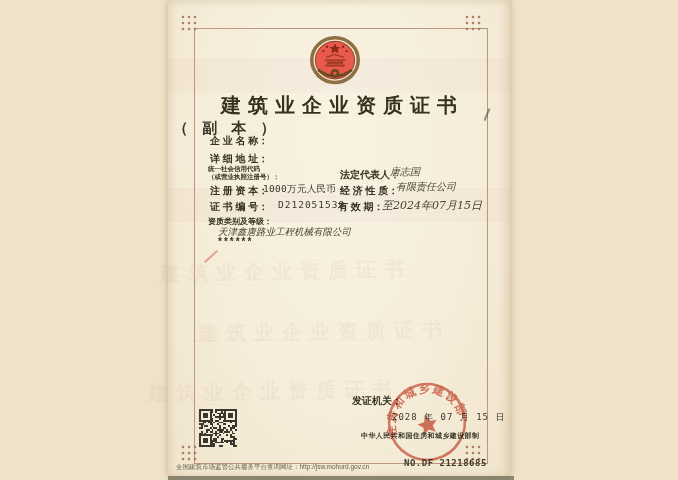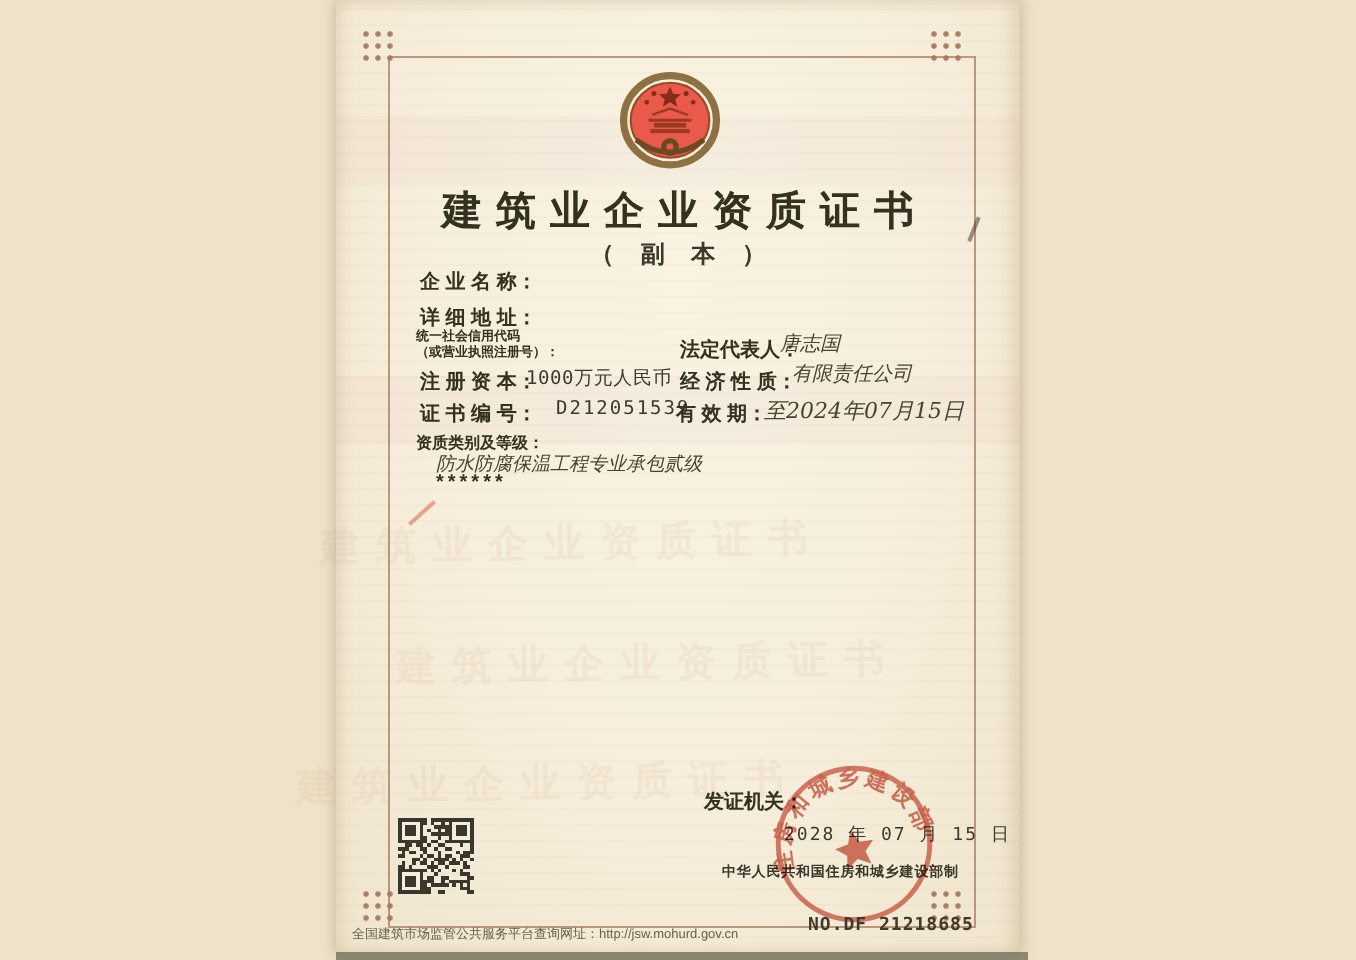--- a/index.html
+++ b/index.html
@@ -41,22 +41,22 @@
     opacity:.9;
   }
   
   #emblem{position:absolute;left:140px;top:36px;width:54px;height:50px;}
   
   #title{
     position:absolute;top:92px;left:0;width:100%;text-align:center;
     font-size:20px;font-weight:bold;letter-spacing:7px;text-indent:7px;color:#33311f;
   }
   #subtitle{
-    position:absolute;top:119px;left:0;width:100%;text-align:center;
-    font-size:12px;font-weight:bold;letter-spacing:5px;text-indent:5px;color:#3a382a;
+    position:absolute;top:119px;left:0;width:100%;
+    font-size:15px;font-weight:bold;letter-spacing:5px;text-indent:5px;color:#3a382a;
   }
   
   .lbl{position:absolute;font-size:10px;font-weight:bold;color:#33311f;white-space:nowrap;}
   .val{position:absolute;font-size:10px;font-style:italic;color:#47432f;white-space:nowrap;
        font-family:"DejaVu Serif",serif;}
   .num{position:absolute;font-size:9.5px;letter-spacing:1px;color:#3c392c;white-space:nowrap;
        font-family:"DejaVu Sans Mono",monospace;}
   .tiny-lbl{position:absolute;font-size:6.5px;line-height:7.5px;font-weight:bold;color:#33311f;white-space:nowrap;}
   
   #issuer-label{left:184px;top:394px;}
@@ -126,21 +126,21 @@
     <div class="num" style="left:95px;top:183px;letter-spacing:.3px">1000万元人民币</div>
     <div class="lbl" style="left:172px;top:184px">经 济 性 质：</div>
     <div class="val" style="left:228px;top:180px">有限责任公司</div>
 
     <div class="lbl" style="left:42px;top:200px">证 书 编 号：</div>
     <div class="num" style="left:110px;top:199px">D212051539</div>
     <div class="lbl" style="left:170px;top:200px">有  效  期：</div>
     <div class="val" style="left:214px;top:198px;font-size:11px">至2024年07月15日</div>
 
     <div class="lbl" style="left:40px;top:216px;font-size:8px">资质类别及等级：</div>
-    <div class="val" style="left:50px;top:226px;font-size:9.5px">防水防腐保温工程专业承包贰级</div>
+    <div class="val" style="left:50px;top:226px;font-size:9.5px">天津鑫唐路业工程机械有限公司</div>
     <div class="lbl" style="left:50px;top:236px;letter-spacing:2px">******</div>
 
     <div class="pen-red"></div>
     <div class="pen-dark"></div>
 
     <div class="lbl" id="issuer-label">发证机关：</div>
     <div class="num" id="date-line">2028 年 07 月 15 日</div>
     <div id="made-by">中华人民共和国住房和城乡建设部制</div>
 
     <div id="seal">

